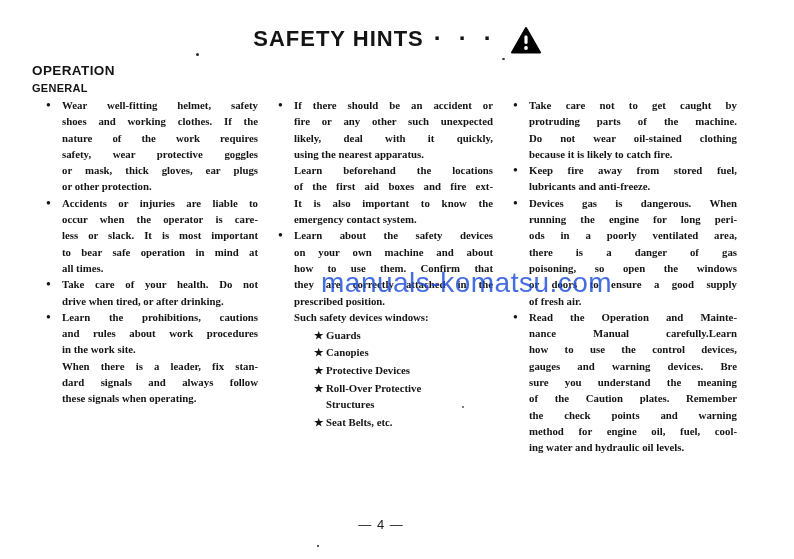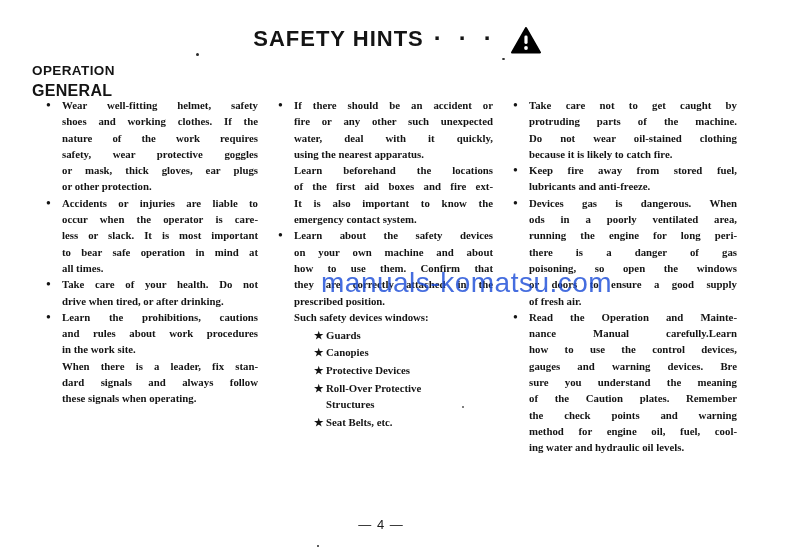--- a/index.html
+++ b/index.html
@@ -26,21 +26,21 @@
     font-size: 24px; font-weight: bold;
     letter-spacing: 17px; margin-left: 10px;
     position: relative; top: -2px;
     white-space: nowrap;
   }
   .warn-icon { margin-left: 2px; position: relative; top: 1px; }
 
   
   .section-headings { position: absolute; left: 32px; top: 63px; }
   .sec-h1 { font-size: 13.5px; font-weight: bold; letter-spacing: 0.4px; }
-  .sec-h2 { font-size: 16px; font-weight: bold; letter-spacing: 0.3px; margin-top: 4px; }
+  .sec-h2 { font-size: 11px; font-weight: bold; letter-spacing: 0.3px; margin-top: 4px; }
 
   
   .columns {
     position: absolute; left: 46px; top: 97px;
     display: grid;
     grid-template-columns: 212px 215px 224px;
     column-gap: 20px;
   }
   .col { font-size: 10.8px; font-weight: bold; line-height: 16.3px; }
 
@@ -139,21 +139,21 @@
           <div class="line flush">these signals when operating.</div>
         </div>
       </div>
     </div>
   <div class="col">
       <div class="item">
         <span class="marker m-bullet">●</span>
         <div class="lines">
           <div class="line">If there should be an accident or</div>
           <div class="line">fire or any other such unexpected</div>
-          <div class="line">water, deal with it quickly,</div>
+          <div class="line">likely, deal with it quickly,</div>
           <div class="line flush">using the nearest apparatus.</div>
           <div class="line">Learn beforehand the locations</div>
           <div class="line">of the first aid boxes and fire ext-</div>
           <div class="line">It is also important to know the</div>
           <div class="line flush">emergency contact system.</div>
         </div>
       </div>
       <div class="item">
         <span class="marker m-bullet">●</span>
         <div class="lines">
@@ -211,22 +211,22 @@
         <span class="marker m-bullet">●</span>
         <div class="lines">
           <div class="line">Keep fire away from stored fuel,</div>
           <div class="line flush">lubricants and anti-freeze.</div>
         </div>
       </div>
       <div class="item">
         <span class="marker m-bullet">●</span>
         <div class="lines">
           <div class="line">Devices gas is dangerous. When</div>
+          <div class="line">running the engine for long peri-</div>
           <div class="line">ods in a poorly ventilated area,</div>
-          <div class="line">running the engine for long peri-</div>
           <div class="line">there is a danger of gas</div>
           <div class="line">poisoning, so open the windows</div>
           <div class="line">or doors to ensure a good supply</div>
           <div class="line flush">of fresh air.</div>
         </div>
       </div>
       <div class="item">
         <span class="marker m-bullet">●</span>
         <div class="lines">
           <div class="line">Read the Operation and Mainte-</div>

